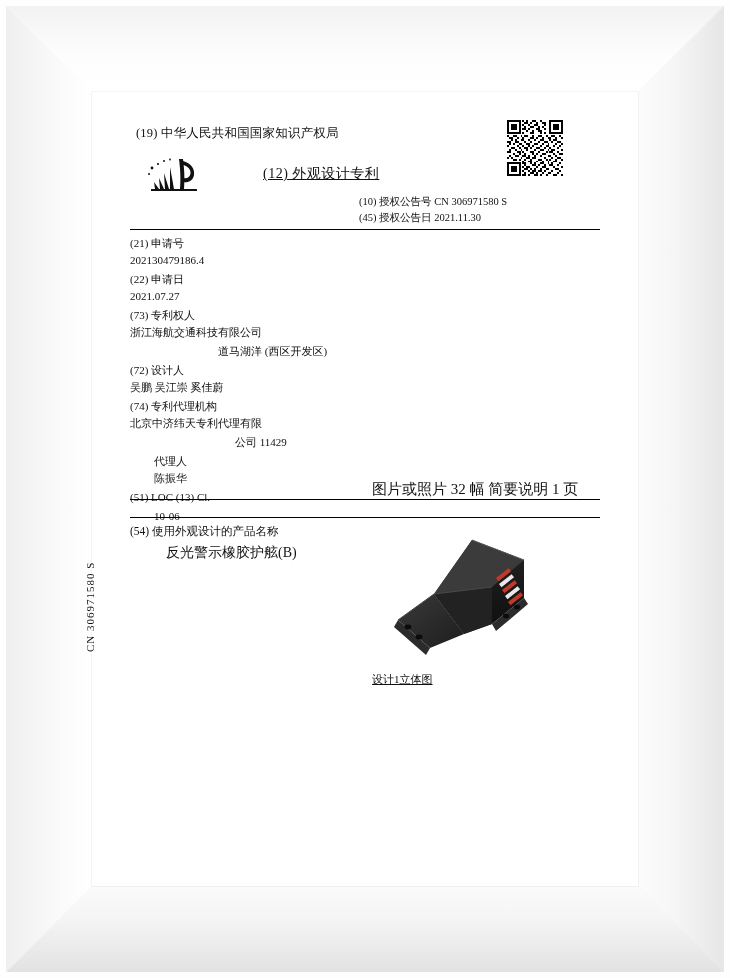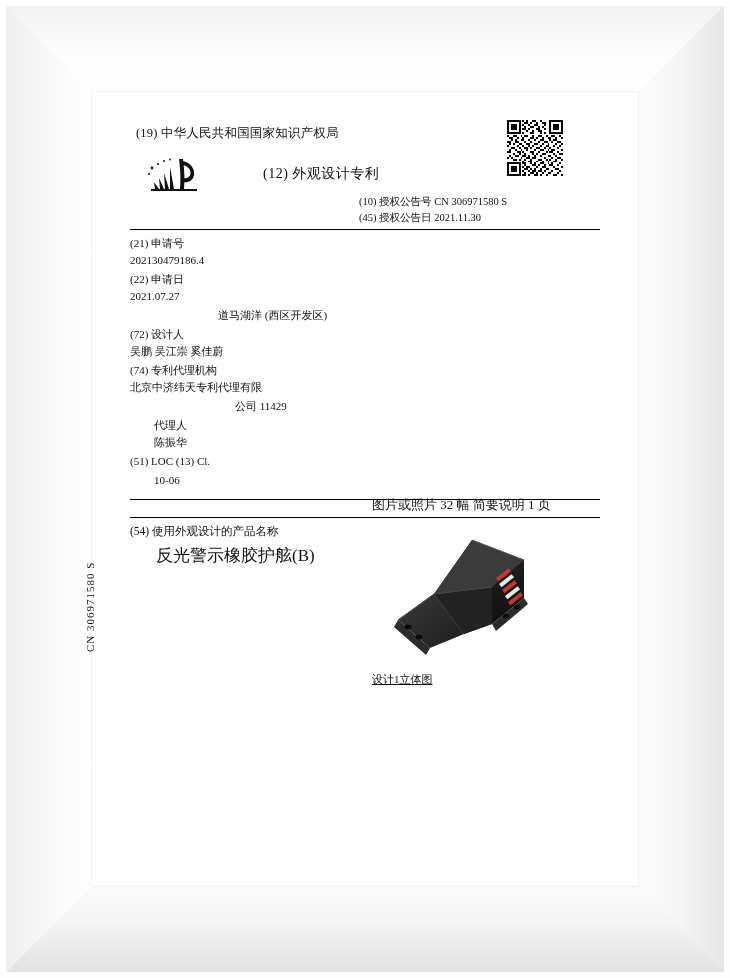--- a/index.html
+++ b/index.html
@@ -85,20 +85,21 @@
     position: absolute;
     left: 47px; top: 63px;
     width: 70px; height: 42px;
   }
 
   .title-12 {
     position: absolute;
     left: 171px; top: 73px;
     font-size: 14px;
     letter-spacing: 0.5px;
+    text-decoration: underline;
   }
 
   .qr {
     position: absolute;
     left: 415px; top: 28px;
     width: 56px; height: 56px;
   }
 
   .pub-no {
     position: absolute;
@@ -142,35 +143,35 @@
     flex: 0 0 auto;
     padding-right: 8px;
   }
   .field-value { flex: 0 0 auto; }
   .indent-1 { padding-left: 24px; }
   .indent-3 { padding-left: 88px; }
   .indent-4 { padding-left: 105px; }
 
   .photos-note {
     position: absolute;
-    left: 280px; top: 404px;
-    font-size: 13px;
+    left: 280px; top: 388px;
+    font-size: 15px;
     white-space: nowrap;
   }
 
   .product-title {
     position: absolute;
     left: 38px; top: 432px;
     font-size: 11.5px;
     font-weight: normal;
   }
   .product-name {
     position: absolute;
-    left: 64px; top: 452px;
-    font-size: 17px;
+    left: 74px; top: 452px;
+    font-size: 14px;
   }
 
   
   .drawing {
     position: absolute;
     left: 280px; top: 440px;
     width: 190px; height: 145px;
   }
   .drawing-caption {
     position: absolute;
@@ -448,20 +449,24 @@
 
       <div class="fields">
         <div class="field-row">
           <span class="field-label">(21) 申请号</span>
           <span class="field-value">202130479186.4</span>
         </div>
         <div class="field-row">
           <span class="field-label">(22) 申请日</span>
           <span class="field-value">2021.07.27</span>
         </div>
+        <div class="field-row">
+          <span class="field-label">(73) 专利权人</span>
+          <span class="field-value">浙江海航交通科技有限公司</span>
+        </div>
         <div class="field-row indent-3">
           <span class="field-value">道马湖洋 (西区开发区)</span>
         </div>
         <div class="field-row">
           <span class="field-label">(72) 设计人</span>
           <span class="field-value">吴鹏   吴江崇   奚佳蔚</span>
         </div>
         <div class="field-row">
           <span class="field-label">(74) 专利代理机构</span>
           <span class="field-value">北京中济纬天专利代理有限</span>

